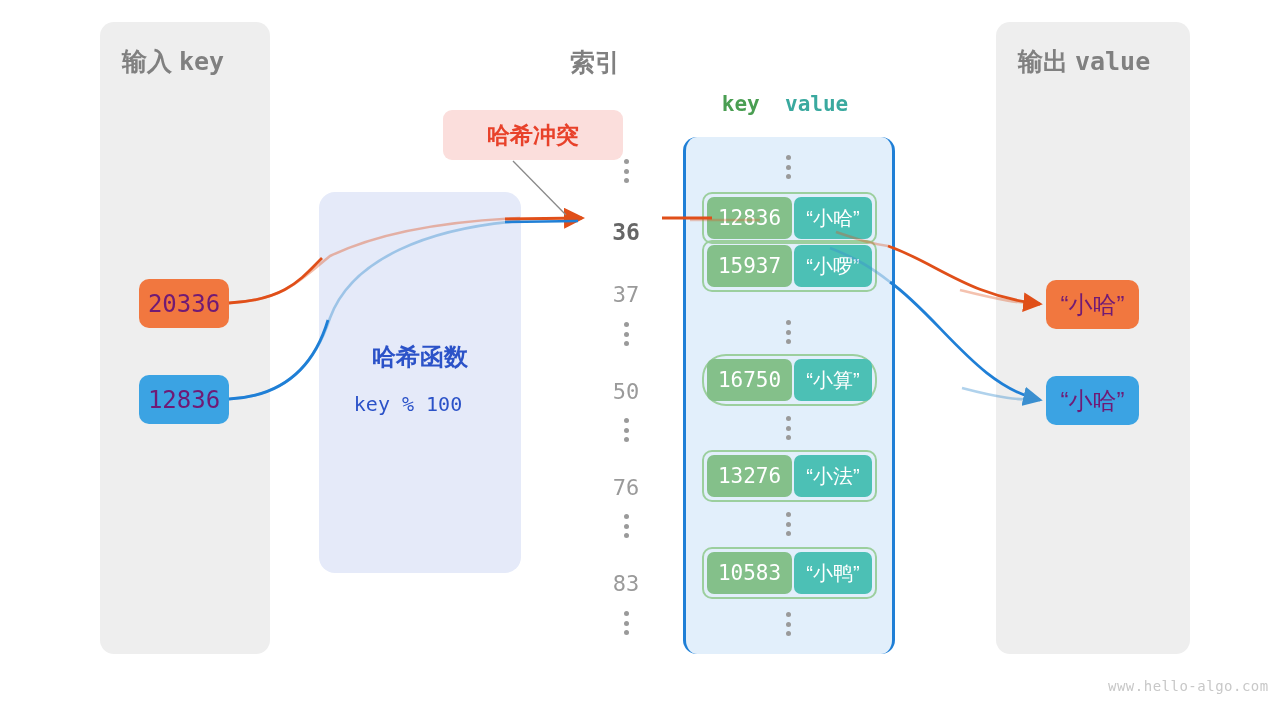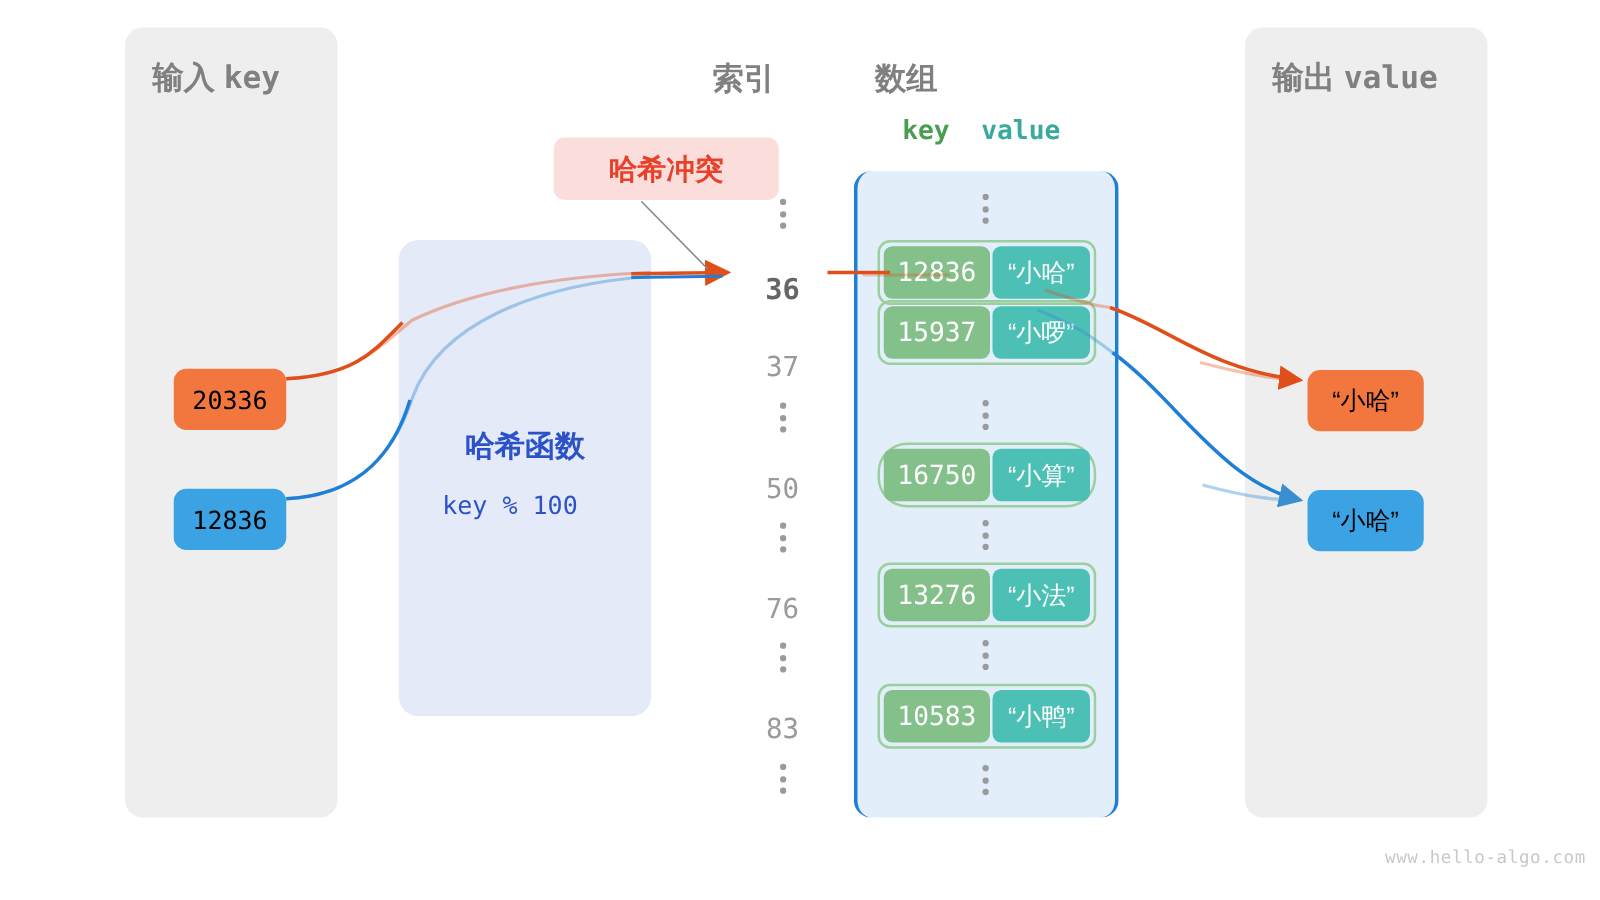--- a/index.html
+++ b/index.html
@@ -170,25 +170,24 @@
   .cell-key { background: #84c08a; flex: 0 0 85px; }
   .cell-val { background: #4cc0b5; flex: 1 1 auto; font-family: "Liberation Sans","DejaVu Sans",sans-serif; font-size: 20px; }
 
   
   .chip {
     position: absolute;
     border-radius: 10px;
     display: flex;
     align-items: center;
     justify-content: center;
-    color: #000000;
-    font-size: 20px;
-    font-family: "DejaVu Sans Mono", "Liberation Mono", monospace;
-    white-space: pre;
-    margin-top: 16px;
+    color: #701a75;
+    font-size: 24px;
+    font-family: "DejaVu Sans Mono", "Liberation Mono", monospace;
+    white-space: pre;
   }
   .chip.cn { font-family: "Liberation Sans", "DejaVu Sans", sans-serif; }
   .chip.orange { background: #f1773f; }
   .chip.blue   { background: #3ba3e3; }
 
   #chip-in-1  { left: 139px; top: 279px; width: 90px; height: 49px; }
   #chip-in-2  { left: 139px; top: 375px; width: 90px; height: 49px; }
   #chip-out-1 { left: 1046px; top: 280px; width: 93px; height: 49px; }
   #chip-out-2 { left: 1046px; top: 376px; width: 93px; height: 49px; }
 
@@ -221,21 +220,20 @@
   <div class="panel-title" id="title-input"><span>输入</span> <span class="mono-seg">key</span></div>
   <div class="panel-title" id="title-output"><span>输出</span> <span class="mono-seg">value</span></div>
 
   <div id="hash-box"></div>
   <div id="hash-title">哈希函数</div>
   <div id="hash-formula">key % 100</div>
 
   <div id="badge-collision">哈希冲突</div>
 
   <div class="col-head" id="head-index">索引</div>
-  <div class="col-head" id="head-array">数组</div>
   <div id="head-kv"><span class="k">key</span>  <span class="v">value</span></div>
 
   <div id="array-box"></div>
 
   <div id="index-layer">
       <div class="vdots" style="left: 623px; top: 159px;">
         <i></i>
         <i></i>
         <i></i>
       </div>

